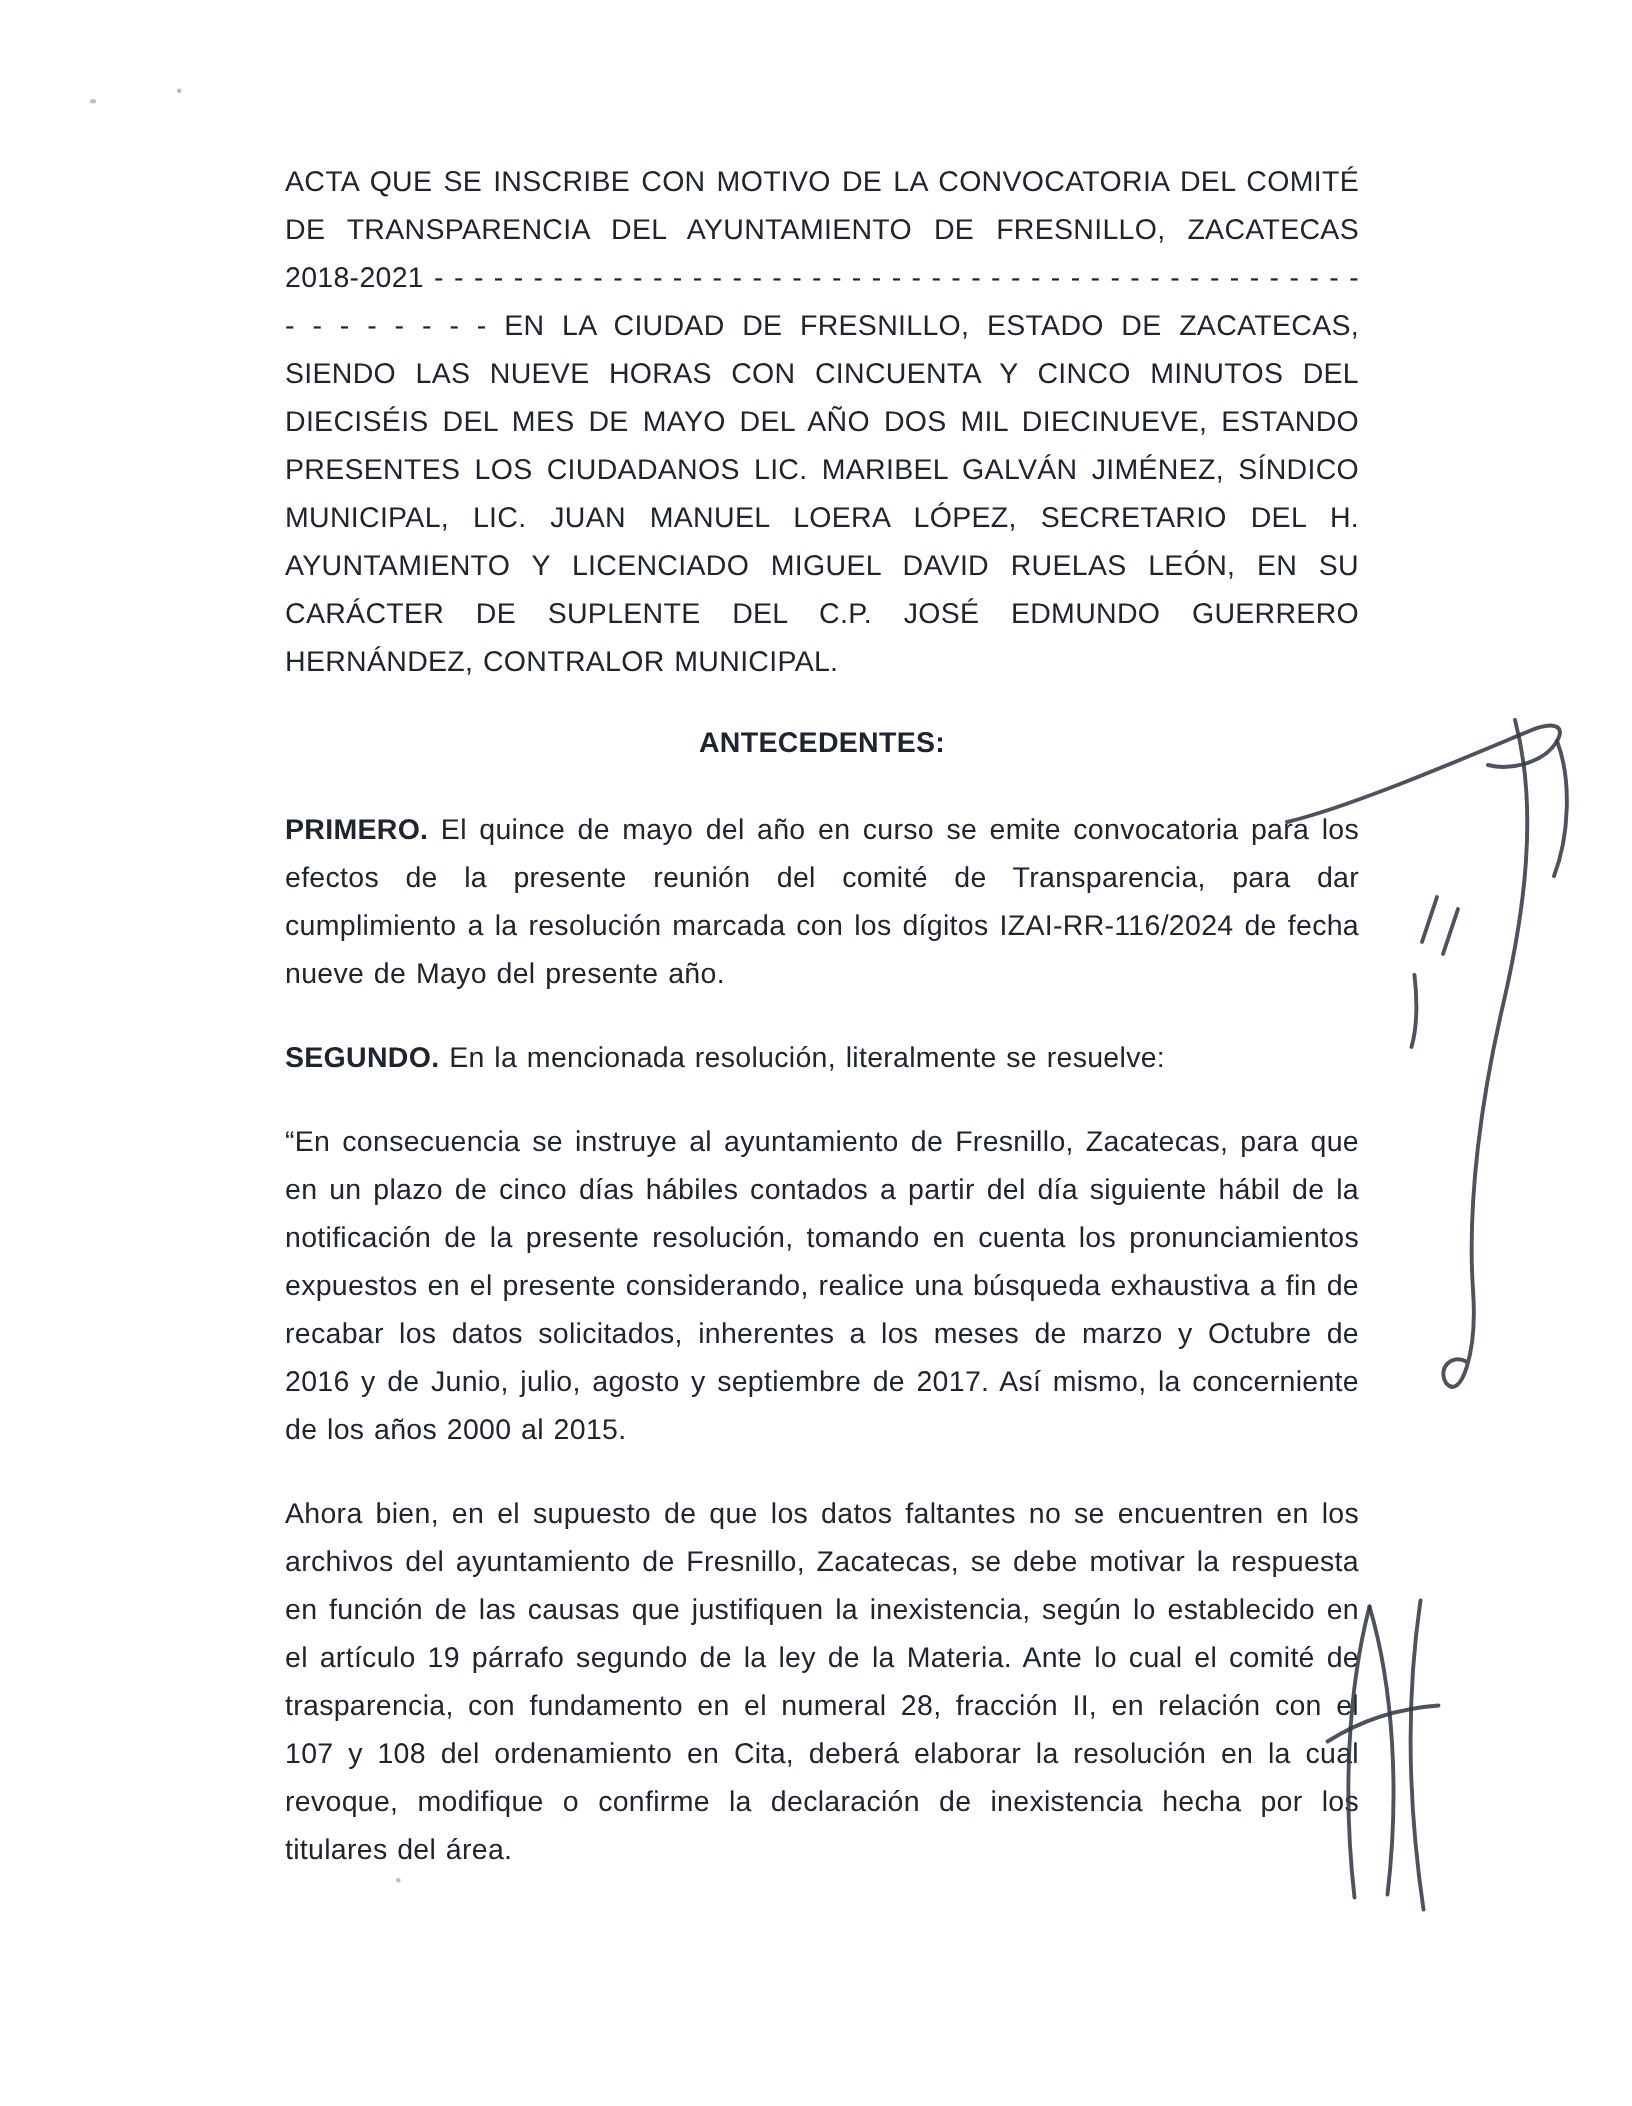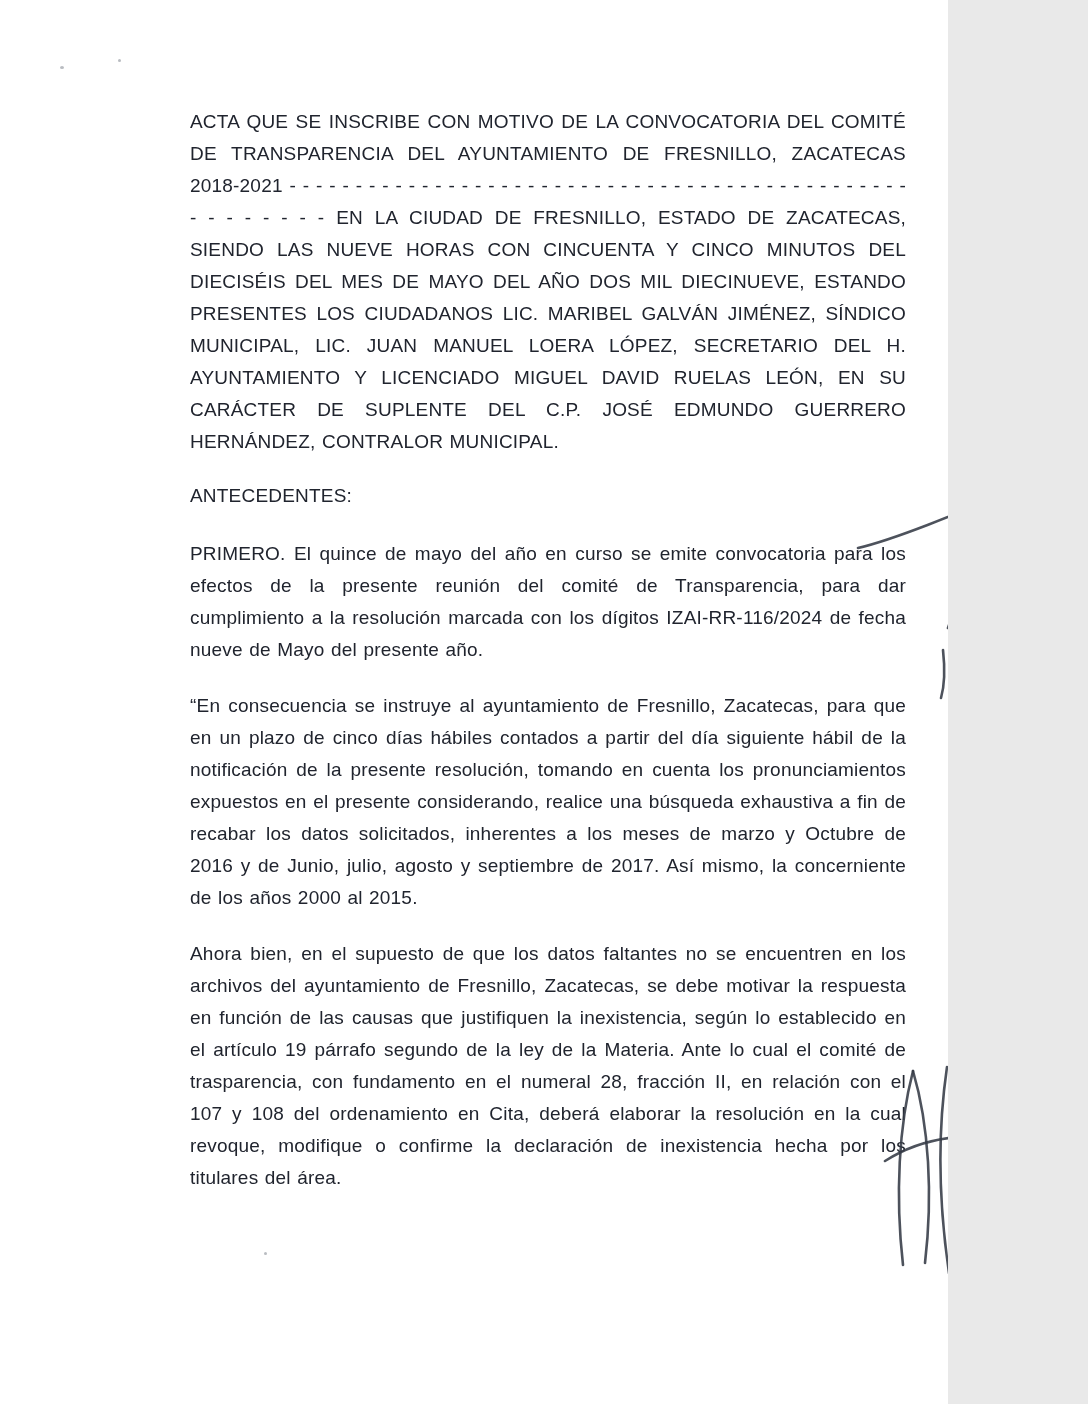--- a/index.html
+++ b/index.html
@@ -2,21 +2,21 @@
 <html><head>
 <meta charset="utf-8">
 <style>
   html, body {
     margin: 0;
     padding: 0;
     background: #e9e9e9;
   }
   .page {
     position: relative;
-    width: 948px;
+    width: 1088px;
     height: 1404px;
     background: #ffffff;
     font-family: "Liberation Sans", sans-serif;
     color: #20242e;
     overflow: hidden;
   }
   .content {
     position: absolute;
     left: 190px;
     top: 106px;
@@ -30,25 +30,26 @@
     letter-spacing: 0.2px;
     word-spacing: 1px;
   }
   .header-para {
     margin-bottom: 22px;
   }
   .section-heading {
     margin: 2px 0 26px 0;
     font-size: 19px;
     line-height: 32px;
-    font-weight: 400;
+    text-align: center;
+    font-weight: 700;
     letter-spacing: 0.2px;
   }
   .lead {
-    font-weight: 400;
+    font-weight: 700;
   }
   .signature {
     position: absolute;
     pointer-events: none;
   }
   .signature path {
     fill: none;
     stroke: #343a46;
     stroke-width: 2.6;
     stroke-linecap: round;
@@ -72,20 +73,21 @@
   <div class="speck" style="left:264px; top:1252px; width:3px; height:3px;"></div>
 
   <div class="content">
 
     <p class="para header-para">ACTA QUE SE INSCRIBE CON MOTIVO DE LA CONVOCATORIA DEL COMITÉ DE TRANSPARENCIA DEL AYUNTAMIENTO DE FRESNILLO, ZACATECAS 2018-2021 - - - - - - - - - - - - - - - - - - - - - - - - - - - - - - - - - - - - - - - - - - - - - - - - - - - - - - - EN LA CIUDAD DE FRESNILLO, ESTADO DE ZACATECAS, SIENDO LAS NUEVE HORAS CON CINCUENTA Y CINCO MINUTOS DEL DIECISÉIS DEL MES DE MAYO DEL AÑO DOS MIL DIECINUEVE, ESTANDO PRESENTES LOS CIUDADANOS LIC. MARIBEL GALVÁN JIMÉNEZ, SÍNDICO MUNICIPAL, LIC. JUAN MANUEL LOERA LÓPEZ, SECRETARIO DEL H. AYUNTAMIENTO Y LICENCIADO MIGUEL DAVID RUELAS LEÓN, EN SU CARÁCTER DE SUPLENTE DEL C.P. JOSÉ EDMUNDO GUERRERO HERNÁNDEZ, CONTRALOR MUNICIPAL.</p>
 
     <p class="section-heading">ANTECEDENTES:</p>
 
     <p class="para"><span class="lead">PRIMERO.</span> <span>El quince de mayo del año en curso se emite convocatoria para los efectos de la presente reunión del comité de Transparencia, para dar cumplimiento a la resolución marcada con los dígitos IZAI-RR-116/2024 de fecha nueve de Mayo del presente año.</span></p>
 
+    <p class="para"><span class="lead">SEGUNDO.</span> <span>En la mencionada resolución, literalmente se resuelve:</span></p>
 
     <p class="para"><span>“En consecuencia se instruye al ayuntamiento de Fresnillo, Zacatecas, para que en un plazo de cinco días hábiles contados a partir del día siguiente hábil de la notificación de la presente resolución, tomando en cuenta los pronunciamientos expuestos en el presente considerando, realice una búsqueda exhaustiva a fin de recabar los datos solicitados, inherentes a los meses de marzo y Octubre de 2016 y de Junio, julio, agosto y septiembre de 2017. Así mismo, la concerniente de los años 2000 al 2015.</span></p>
 
     <p class="para"><span>Ahora bien, en el supuesto de que los datos faltantes no se encuentren en los archivos del ayuntamiento de Fresnillo, Zacatecas, se debe motivar la respuesta en función de las causas que justifiquen la inexistencia, según lo establecido en el artículo 19 párrafo segundo de la ley de la Materia. Ante lo cual el comité de trasparencia, con fundamento en el numeral 28, fracción II, en relación con el 107 y 108 del ordenamiento en Cita, deberá elaborar la resolución en la cual revoque, modifique o confirme la declaración de inexistencia hecha por los titulares del área.</span></p>
 
   </div>
 
   <svg class="signature" style="left:840px; top:450px;" width="220" height="510" viewBox="0 0 220 510">
     <path d="M 18 98 C 60 88 130 58 178 38 C 196 30 204 34 198 44 C 190 58 168 64 152 60"></path>
     <path d="M 198 44 C 208 70 206 108 196 134"></path>

